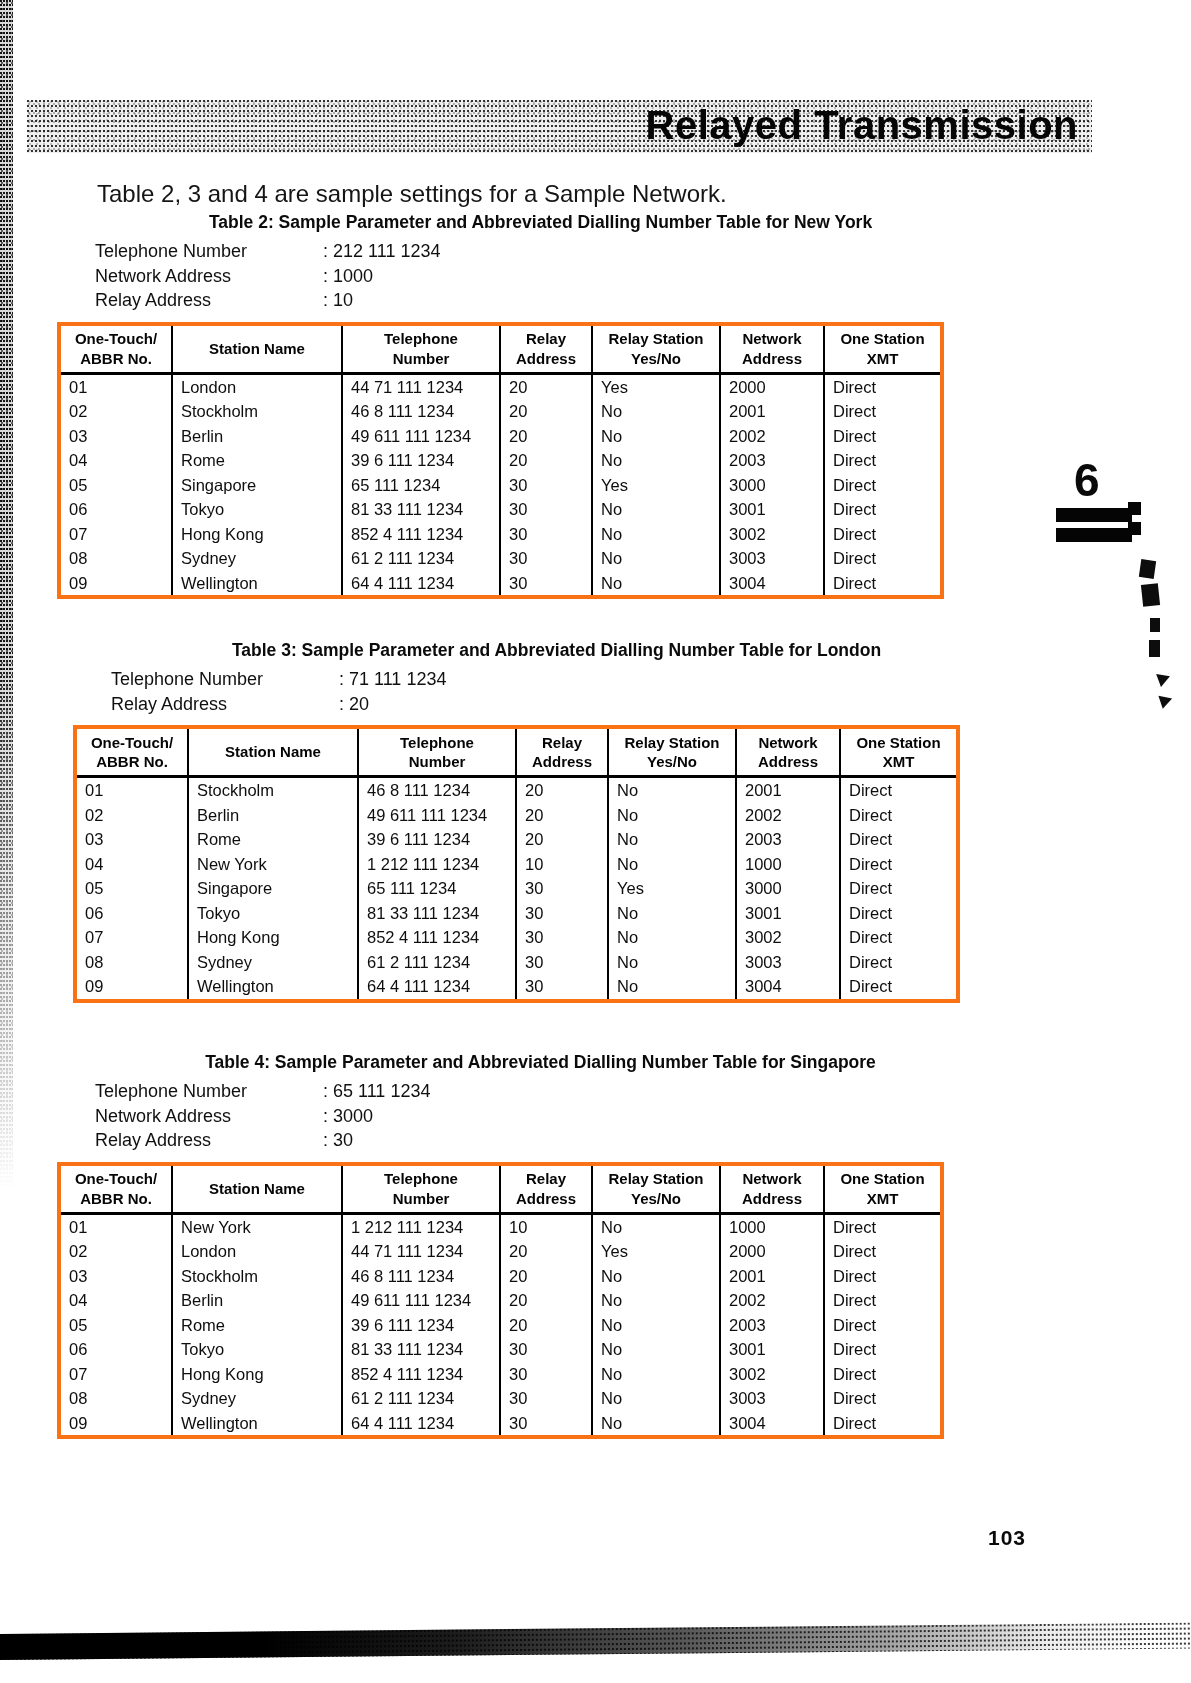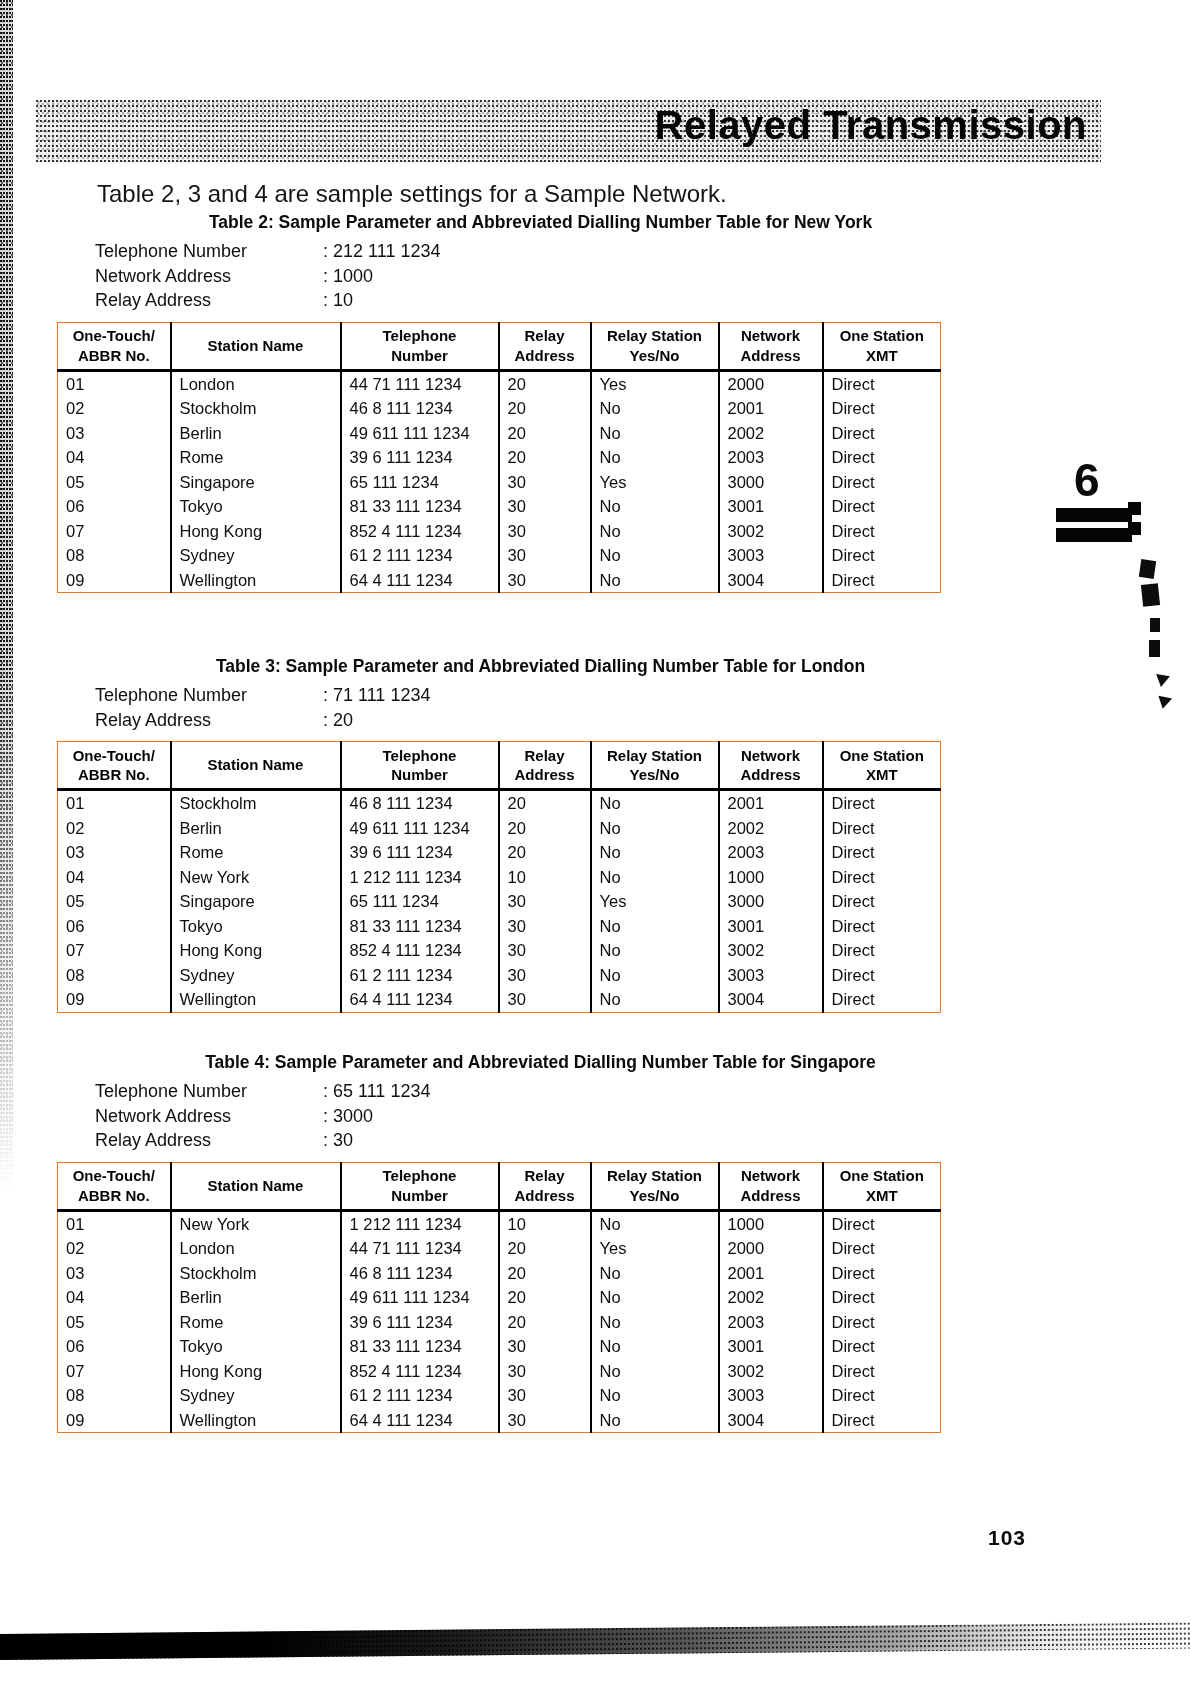--- a/index.html
+++ b/index.html
@@ -21,44 +21,44 @@
     position:absolute; left:0; top:0; width:13px; height:1190px;
     background-color:#d8d8d8;
     background-image:
       radial-gradient(circle at 1px 1px, rgba(0,0,0,0.9) 0.8px, transparent 1px),
       radial-gradient(circle at 2px 3px, rgba(0,0,0,0.6) 0.7px, transparent 0.9px);
     background-size:3px 4px, 5px 6px;
     -webkit-mask-image:linear-gradient(to bottom,#000 55%, transparent 100%);
             mask-image:linear-gradient(to bottom,#000 55%, transparent 100%);
   }
   .banner {
-    position:absolute; left:36px; top:100px; width:1065px; height:62px;text-align:center;
+    position:absolute; left:27px; top:100px; width:1065px; height:53px;text-align:center;
   }
   .banner-text {
     position:absolute; right:14px; top:3px;
     font-size:40px; font-weight:bold; letter-spacing:0.5px; color:#060606;
     white-space:nowrap;
   }
   .intro {
     position:absolute; left:97px; top:180px; font-size:24px; color:#151515;
   }
   .section { position:absolute; left:57px; width:927px; }
   #section-t2 { top:212px; }
-  #section-t3 { top:656px; }
+  #section-t3 { top:640px;margin-left:16px; }
   #section-t4 { top:1052px; }
   .tbl-title {
     text-align:center; font-weight:bold; font-size:17.5px;
     margin:0 0 6px 40px; white-space:nowrap; color:#0b0b0b;
   }
   .params { margin:0 0 9px 38px; }
   .param  { font-size:18px; line-height:24.5px; white-space:nowrap; }
   .param .lbl { display:inline-block; width:228px; }
   table.dial {
     border-collapse:collapse; table-layout:fixed; width:883px;
-    border:1px solid #f97316;
+    border:4px solid #f97316;
   }
   table.dial col.c0{width:113px} table.dial col.c1{width:170px}
   table.dial col.c2{width:158px} table.dial col.c3{width:92px}
   table.dial col.c4{width:128px} table.dial col.c5{width:104px}
   table.dial col.c6{width:118px}
   table.dial th {
     border-left:2px solid #000; border-bottom:3px solid #000;
     font-size:15px; font-weight:bold; text-align:center;
     padding:3px 1px; line-height:1.3; height:40px; vertical-align:middle;
     color:#050505;

